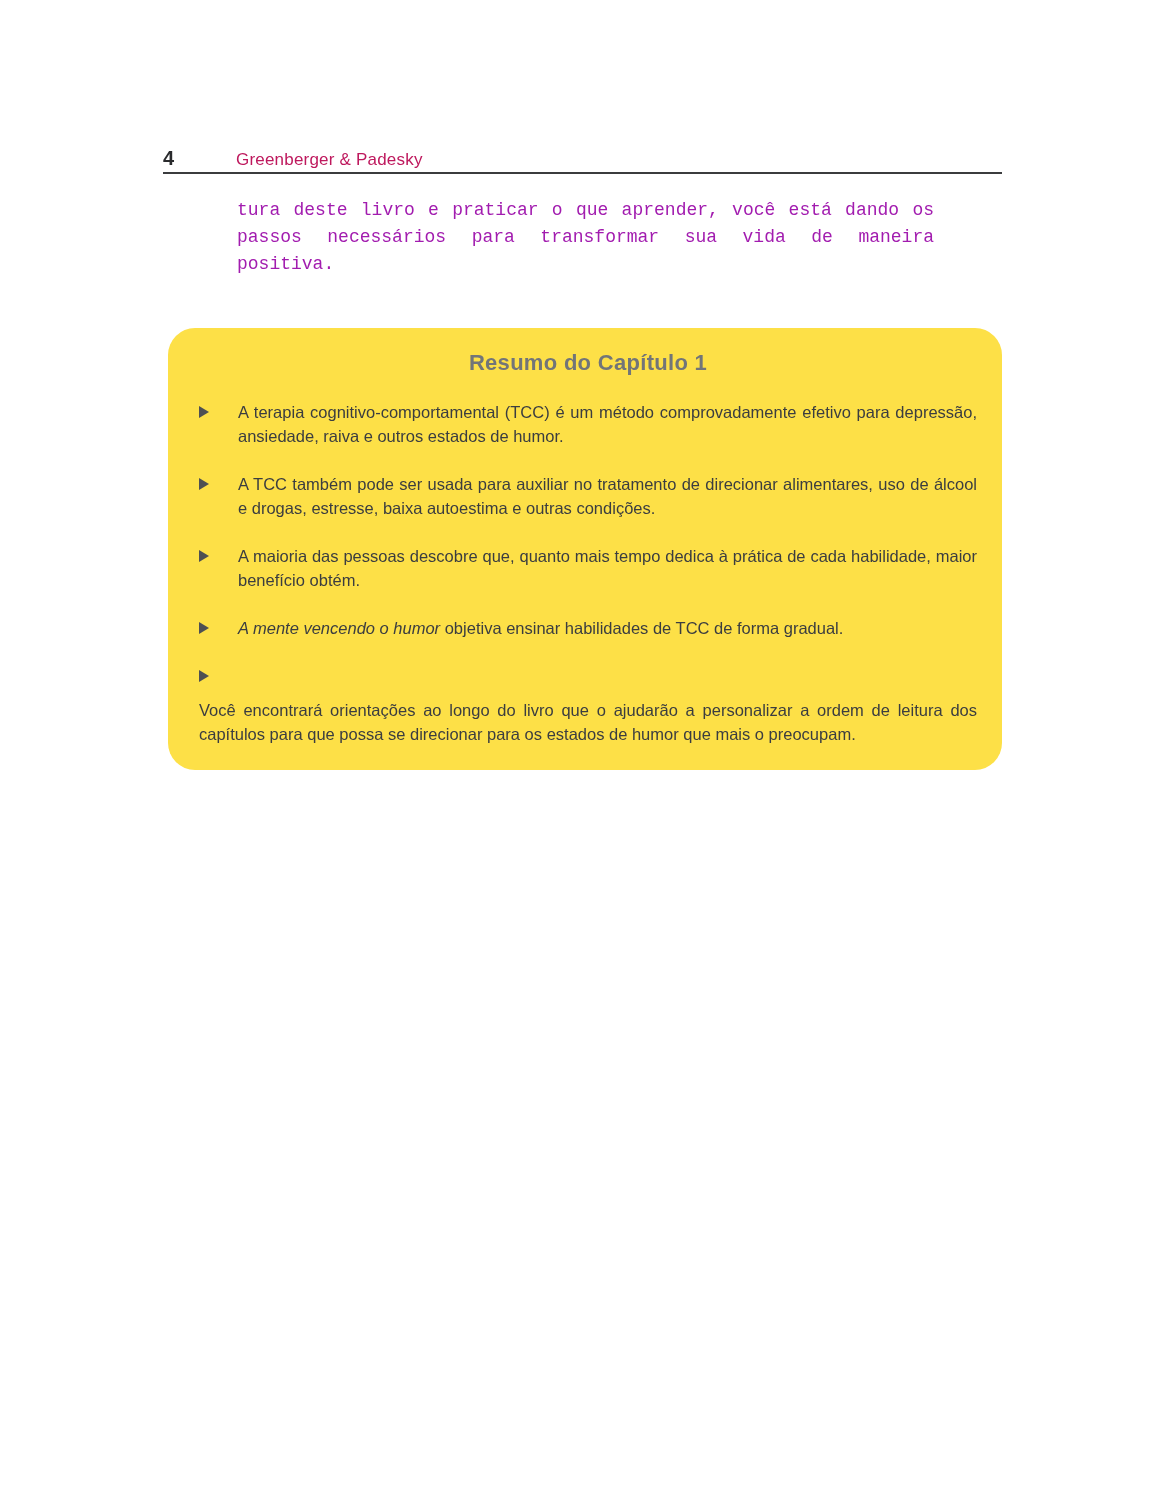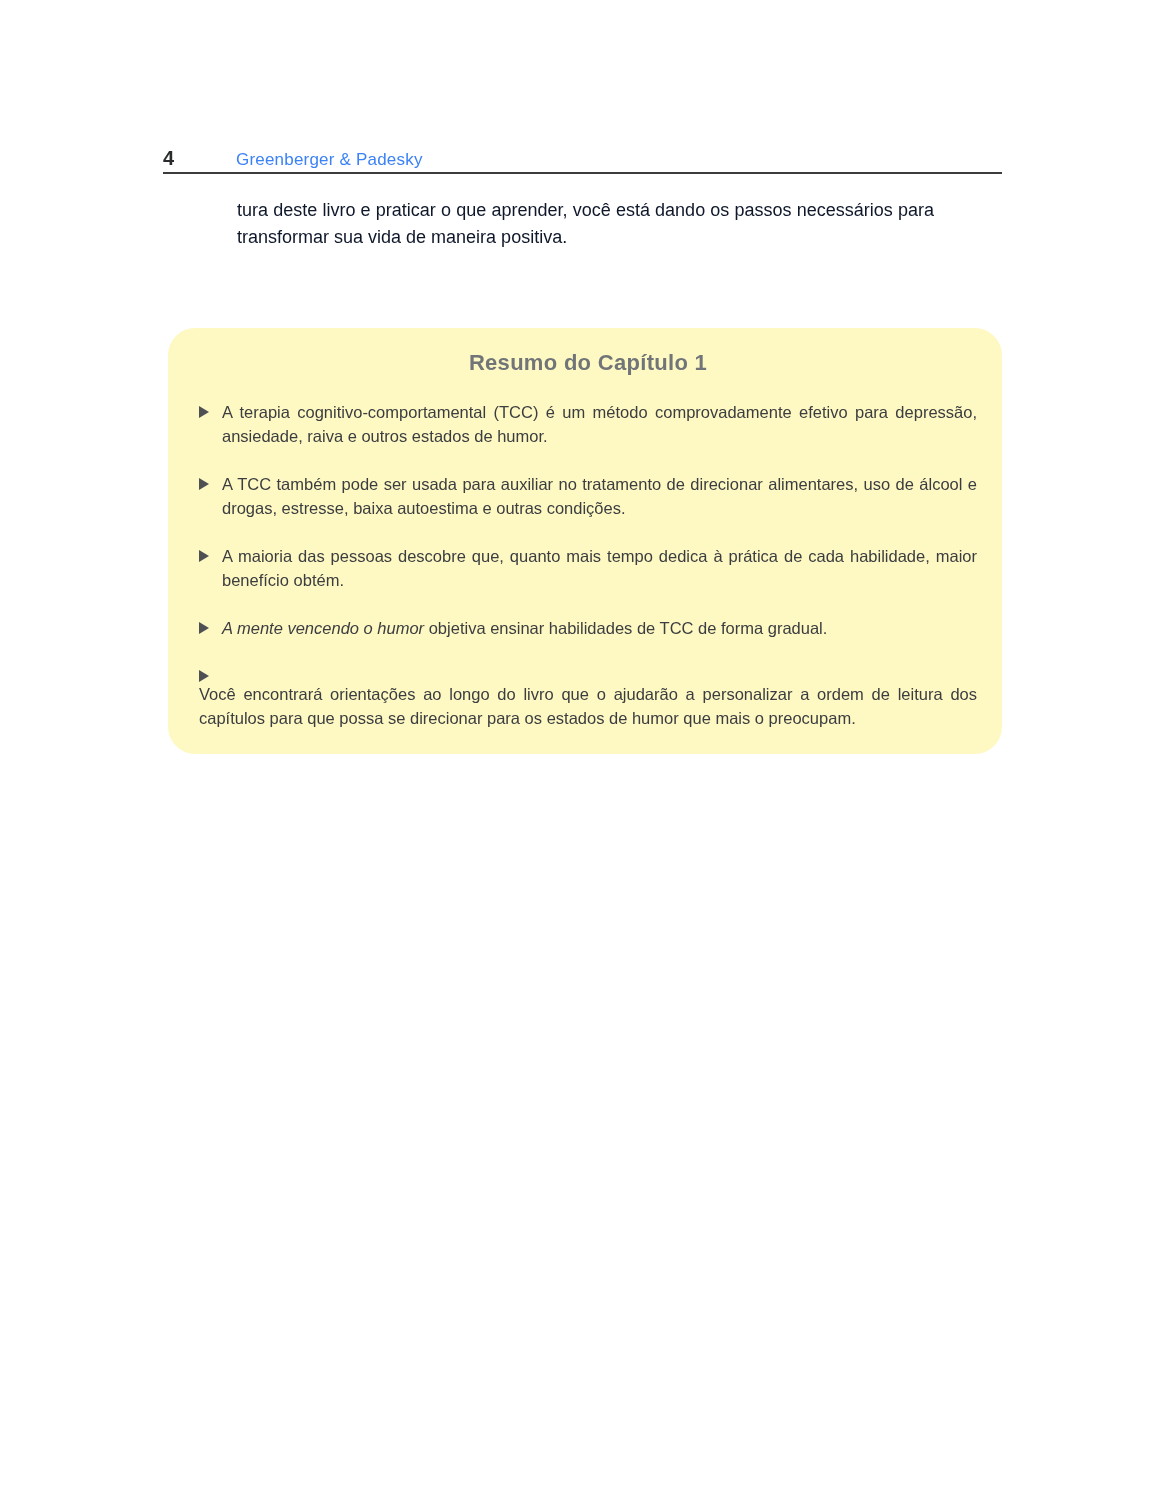--- a/index.html
+++ b/index.html
@@ -27,65 +27,66 @@
     font-weight: 700;
     color: #2a2b2d;
   }
   .running-head {
     position: absolute;
     top: 150px;
     left: 236px;
     font-family: "Liberation Sans", sans-serif;
     font-size: 17px;
     font-weight: 400;
-    color: #3b82f6;
+    color: #be185d;
     letter-spacing: 0.2px;
   }
   .header-rule {
     position: absolute;
     top: 172px;
     left: 163px;
     width: 839px;
     height: 2px;
     background: #3b3c3e;
   }
   .body-paragraph {
     position: absolute;
     top: 197px;
     left: 237px;
     width: 697px;
     margin: 0;
-    font-family: Liberation Sans, sans-serif;
+    font-family: Liberation Mono, monospace;
     font-size: 18px;
     line-height: 27px;
-    color: #0f172a;
+    color: #a21caf;
     text-align: justify;
   }
   .summary-box {
     position: absolute;
     top: 328px;
     left: 168px;
     width: 834px;
-    background: #fef9c3;
+    background: #fde047;
     border-radius: 27px;
     padding: 22px 25px 24px 31px;
   }
   .summary-title {
     margin: 0 0 24px 0;
     text-align: center;
     font-family: "Liberation Sans", sans-serif;
     font-size: 22px;
     font-weight: 700;
     color: #727578;
     letter-spacing: 0.3px;
   }
   .summary-item {
     display: flex;
     align-items: flex-start;
     margin-bottom: 24px;
+    gap: 16px;
   }
   .summary-item:last-child { margin-bottom: 0; flex-direction: column; }
   .bullet-triangle {
     flex: 0 0 auto;
     width: 0;
     height: 0;
     border-left: 10px solid #4e5053;
     border-top: 6px solid transparent;
     border-bottom: 6px solid transparent;
     margin-top: 6px;

